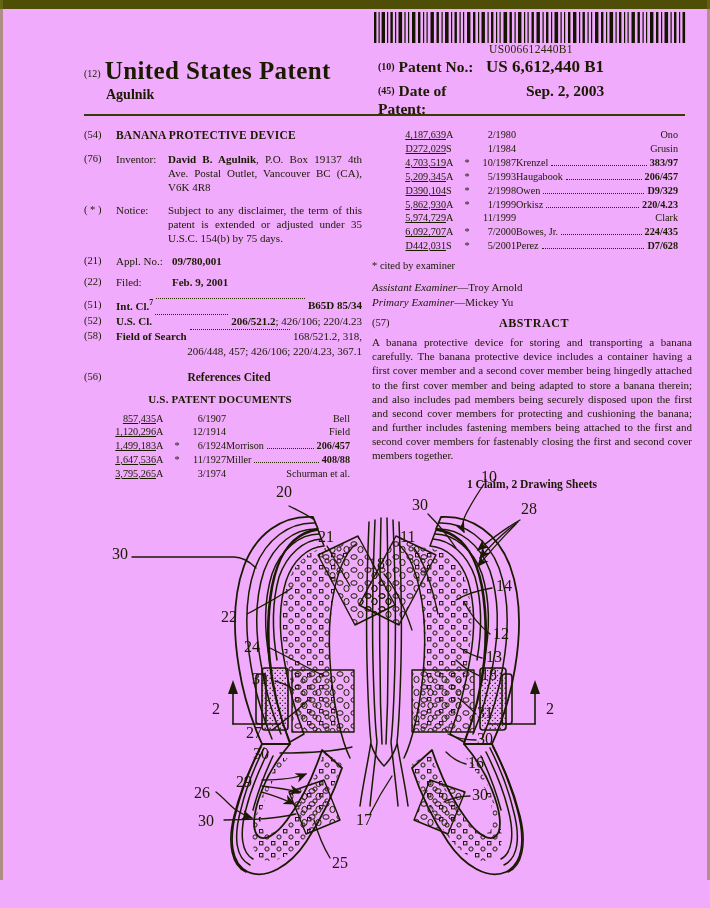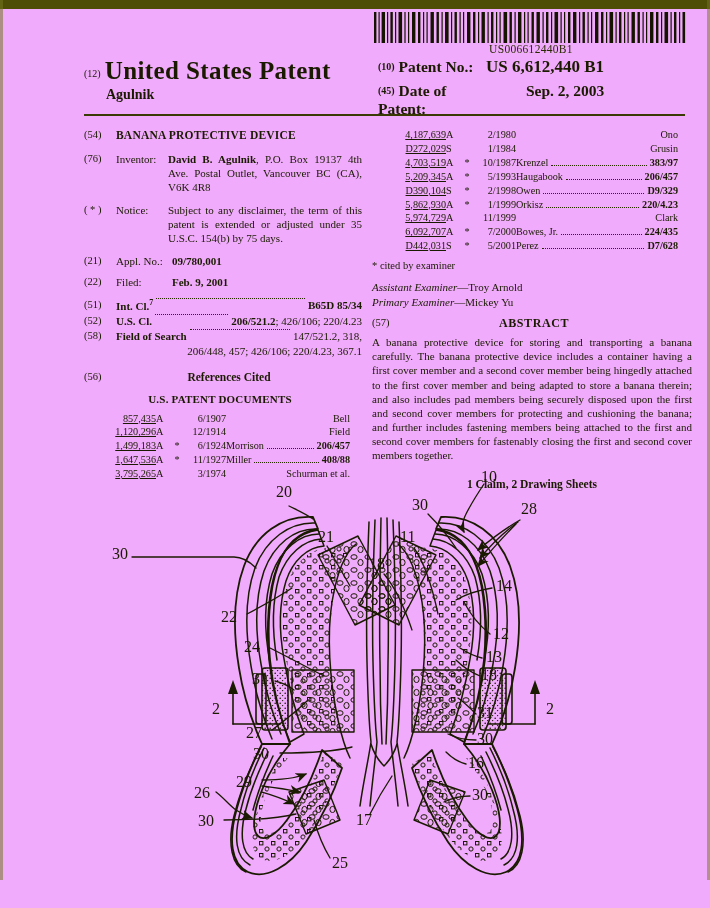--- a/index.html
+++ b/index.html
@@ -445,21 +445,21 @@
       <span class="code">(52)</span>
       <span class="k">U.S. Cl.</span>
       <span class="dots"></span>
       <span class="v"><b>206/521.2</b><span>; 426/106; 220/4.23</span></span>
     </div>
 
     <div class="dotline">
       <span class="code">(58)</span>
       <span class="k">Field of Search</span>
       <span class="dots"></span>
-      <span class="v">147/521.2, 318,</span>
+      <span class="v">168/521.2, 318,</span>
     </div>
     <div class="cont">206/448, 457; 426/106; 220/4.23, 367.1</div>
 
     <div class="sec56">
       <span class="code">(56)</span>
       <span class="hd">References Cited</span>
     </div>
 
     <div class="subhead">U.S. PATENT DOCUMENTS</div>
 

